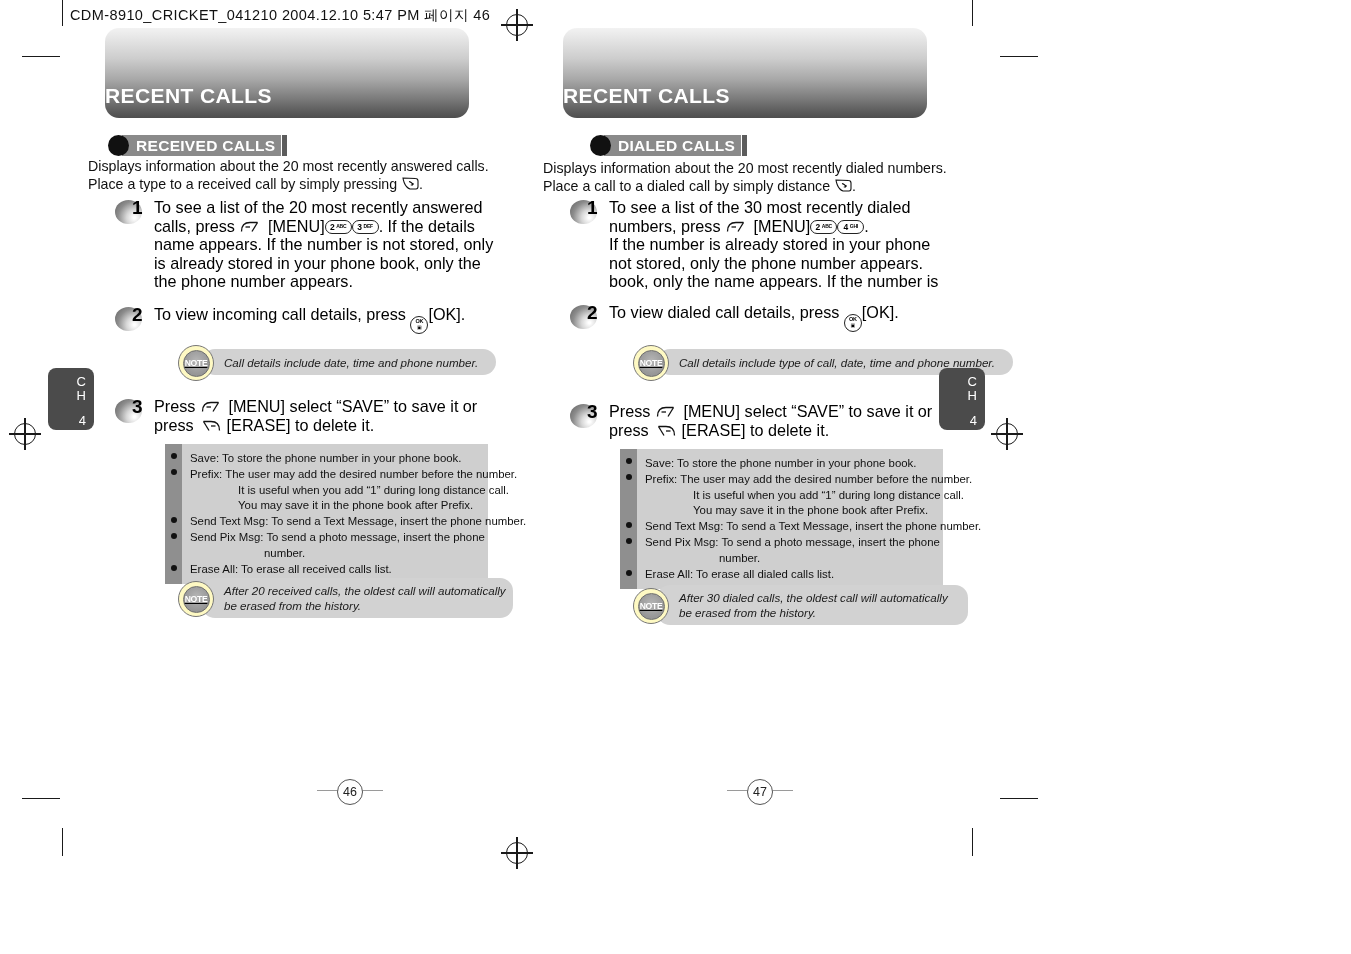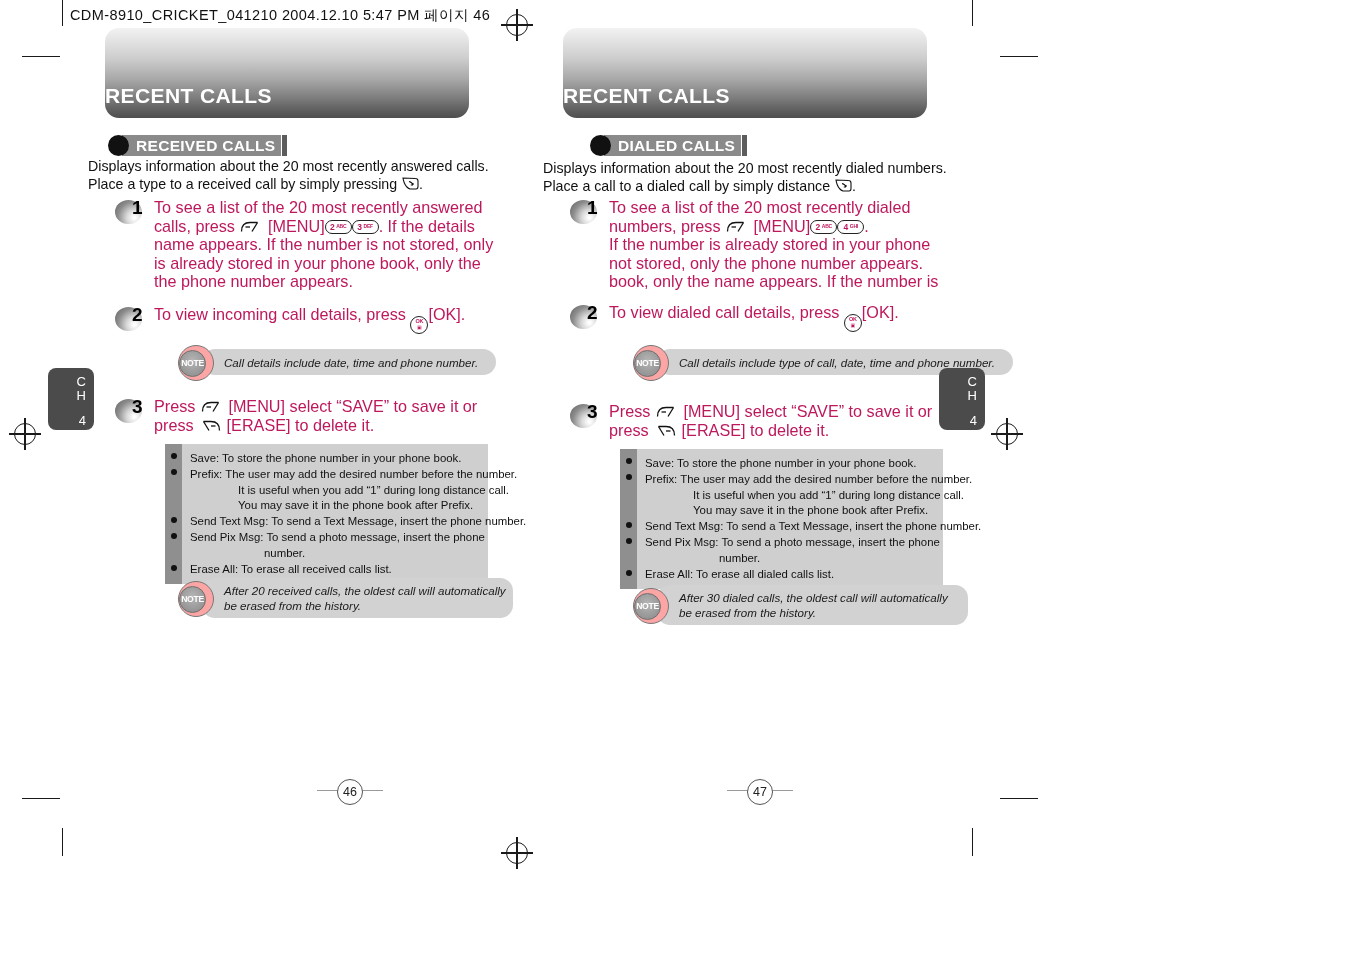--- a/index.html
+++ b/index.html
@@ -85,21 +85,21 @@
     position: absolute; left: 0; top: 2px;
     width: 27px; height: 24px; border-radius: 50%;
     background: radial-gradient(circle at 72% 74%, #ffffff 4%, #d7d7d7 30%, #8d8d8d 62%, #5e5e5e 100%);
   }
   .step-num {
     position: absolute; left: 17px; top: 0px;
     font-size: 19px; font-weight: bold; color: #000; line-height: 1;
   }
   .step-body {
     margin-left: 39px;
-    font-size: 16.2px; line-height: 18.6px; color: #be185d;
+    font-size: 16.2px; line-height: 18.6px; color: #000000;
   }
 
   
   .key {
     display: inline-flex; align-items: center; justify-content: center;
     border: 1.2px solid #222; border-radius: 7px;
     height: 12px; min-width: 21px; padding: 0 2px;
     vertical-align: 2px; background: #fff;
     line-height: 1;
   }
@@ -125,23 +125,24 @@
   .key-send {
     display: inline-block; width: 18px; height: 17px;
     vertical-align: -3px; position: relative;
   }
 
   
   .note { position: absolute; }
   .note-badge {
     position: absolute; left: 0; top: 0;
     width: 34px; height: 34px; border-radius: 50%;
-    background: #fca5a5; border: 1.4px solid #777;
-    display: flex; align-items: center; 
+    background: #fef9c3; border: 1.4px solid #777;
+    display: flex; align-items: center; justify-content: center;
     z-index: 3;
+    text-decoration: underline;
   }
   .note-badge .inner {
     width: 25px; height: 25px; border-radius: 50%;
     background: radial-gradient(circle at 50% 40%, #b6b6b6 0%, #9a9a9a 60%, #8b8b8b 100%);
     border: 1px solid #6e6e6e;
     display: flex; align-items: center; justify-content: center;
   }
   .note-badge .ntxt {
     font-size: 8.6px; font-weight: bold; color: #fff;
     letter-spacing: -0.3px;
@@ -397,21 +398,21 @@
             <path d="M8 6.5 C10 7 11.5 8 12 10 M12 10 L9.8 10 M12 10 L12 7.9" fill="none" stroke="#111" stroke-width="1.1"></path>
           </svg>
       </span><span>.</span>
     </div>
   </div>
 
   <div class="step" style="left:55px; top:198px; width:390px;">
     <div class="step-ball"></div>
     <div class="step-num">1</div>
     <div class="step-body">
-      <div>To see a list of the 20 most recently dialed</div>
+      <div>To see a list of the 30 most recently dialed</div>
       <div>
         <span>numbers, press</span>
         <span class="key-menu">
           <svg width="24" height="14" viewBox="0 0 24 14">
               <path d="M2.5 11.5 C2.5 5 6 2.5 11 2.5 L18.5 2.5" fill="none" stroke="#111" stroke-width="1.3"></path>
               <path d="M18.5 2.5 L13 11.5" fill="none" stroke="#111" stroke-width="1.3"></path>
               <path d="M6.5 7 L11 7" stroke="#111" stroke-width="1.3"></path>
             </svg>
         </span>
         <span>[MENU]</span><span class="key">

